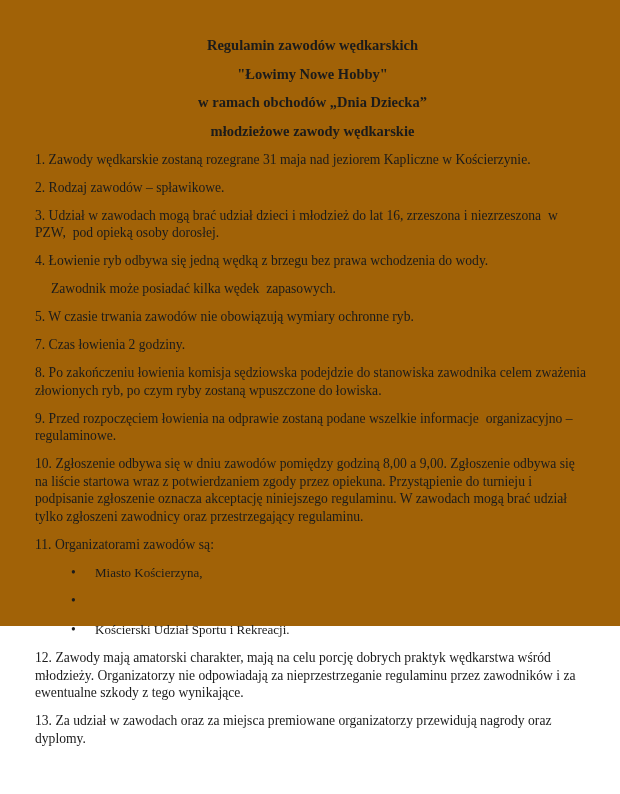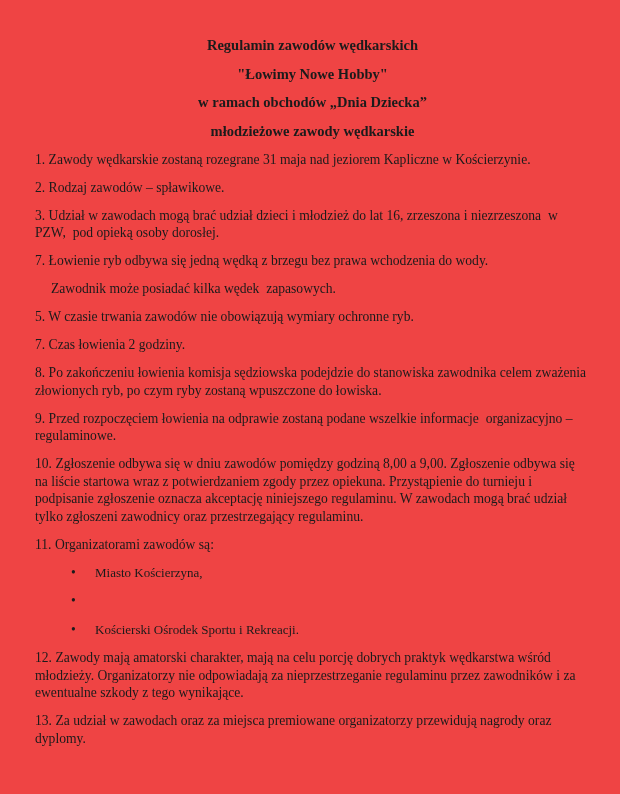--- a/index.html
+++ b/index.html
@@ -10,22 +10,22 @@
   body {
     width: 620px;
     height: 794px;
     overflow: hidden;
     font-family: "Liberation Serif", "DejaVu Serif", serif;
     color: #1b1b1b;
   }
   .page {
     box-sizing: border-box;
     width: 620px;
-    height: 794px;
-    background: #ef4444;
+    height: 626px;
+    background: #a16207;
     padding: 36px 30px 20px 35px;
   }
   .doc-title {
     text-align: center;
     font-weight: bold;
     font-size: 14.5px;
     line-height: 18px;
     margin: 0 0 10.5px 0;
     white-space: pre-wrap;
   }
@@ -67,40 +67,40 @@
   <div class="title-block">
     <h1 class="doc-title">Regulamin zawodów wędkarskich</h1>
     <h1 class="doc-title">"Łowimy Nowe Hobby"</h1>
     <h1 class="doc-title">w ramach obchodów „Dnia Dziecka”</h1>
     <h1 class="doc-title">młodzieżowe zawody wędkarskie</h1>
   </div>
 
   <p class="para">1. Zawody wędkarskie zostaną rozegrane 31 maja nad jeziorem Kapliczne w Kościerzynie.</p>
   <p class="para">2. Rodzaj zawodów – spławikowe.</p>
   <p class="para">3. Udział w zawodach mogą brać udział dzieci i młodzież do lat 16, zrzeszona i niezrzeszona  w PZW,  pod opieką osoby dorosłej.</p>
-  <p class="para">7. Łowienie ryb odbywa się jedną wędką z brzegu bez prawa wchodzenia do wody.</p>
+  <p class="para">4. Łowienie ryb odbywa się jedną wędką z brzegu bez prawa wchodzenia do wody.</p>
 
   <p class="para sub-para">Zawodnik może posiadać kilka wędek  zapasowych.</p>
 
   <p class="para">5. W czasie trwania zawodów nie obowiązują wymiary ochronne ryb.</p>
   <p class="para">7. Czas łowienia 2 godziny.</p>
   <p class="para">8. Po zakończeniu łowienia komisja sędziowska podejdzie do stanowiska zawodnika celem zważenia złowionych ryb, po czym ryby zostaną wpuszczone do łowiska.</p>
   <p class="para">9. Przed rozpoczęciem łowienia na odprawie zostaną podane wszelkie informacje  organizacyjno – regulaminowe.</p>
   <p class="para">10. Zgłoszenie odbywa się w dniu zawodów pomiędzy godziną 8,00 a 9,00. Zgłoszenie odbywa się na liście startowa wraz z potwierdzaniem zgody przez opiekuna. Przystąpienie do turnieju i podpisanie zgłoszenie oznacza akceptację niniejszego regulaminu. W zawodach mogą brać udział tylko zgłoszeni zawodnicy oraz przestrzegający regulaminu.</p>
 
   <p class="para">11. Organizatorami zawodów są:</p>
 
   <div class="bullet-row">
     <span class="bullet-dot">•</span>
     <span class="bullet-text">Miasto Kościerzyna,</span>
   </div>
   <div class="bullet-row">
     <span class="bullet-dot">•</span>
   </div>
   <div class="bullet-row">
     <span class="bullet-dot">•</span>
-    <span class="bullet-text">Kościerski Ośrodek Sportu i Rekreacji.</span>
+    <span class="bullet-text">Kościerski Udział Sportu i Rekreacji.</span>
   </div>
 
   <p class="para">12. Zawody mają amatorski charakter, mają na celu porcję dobrych praktyk wędkarstwa wśród młodzieży. Organizatorzy nie odpowiadają za nieprzestrzeganie regulaminu przez zawodników i za ewentualne szkody z tego wynikające.</p>
   <p class="para">13. Za udział w zawodach oraz za miejsca premiowane organizatorzy przewidują nagrody oraz dyplomy.</p>
 
 </div>
 
 </body></html>

